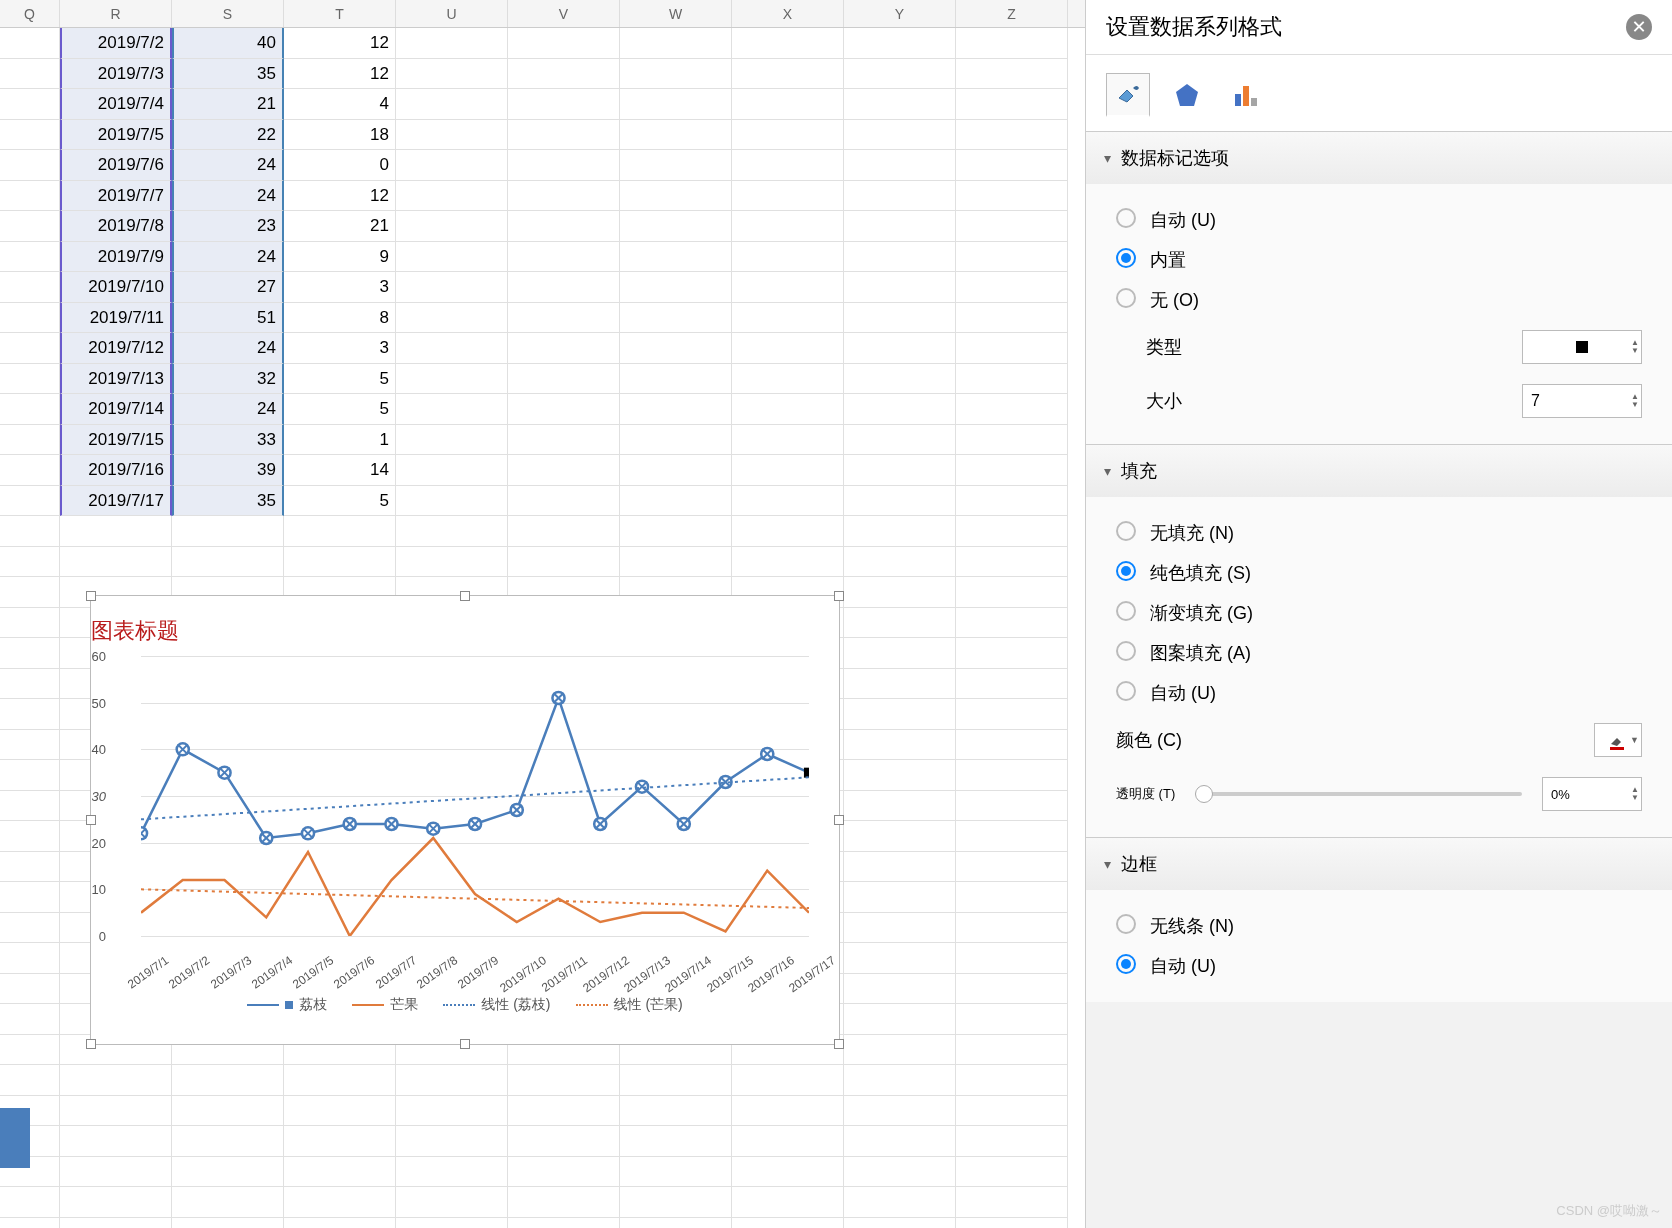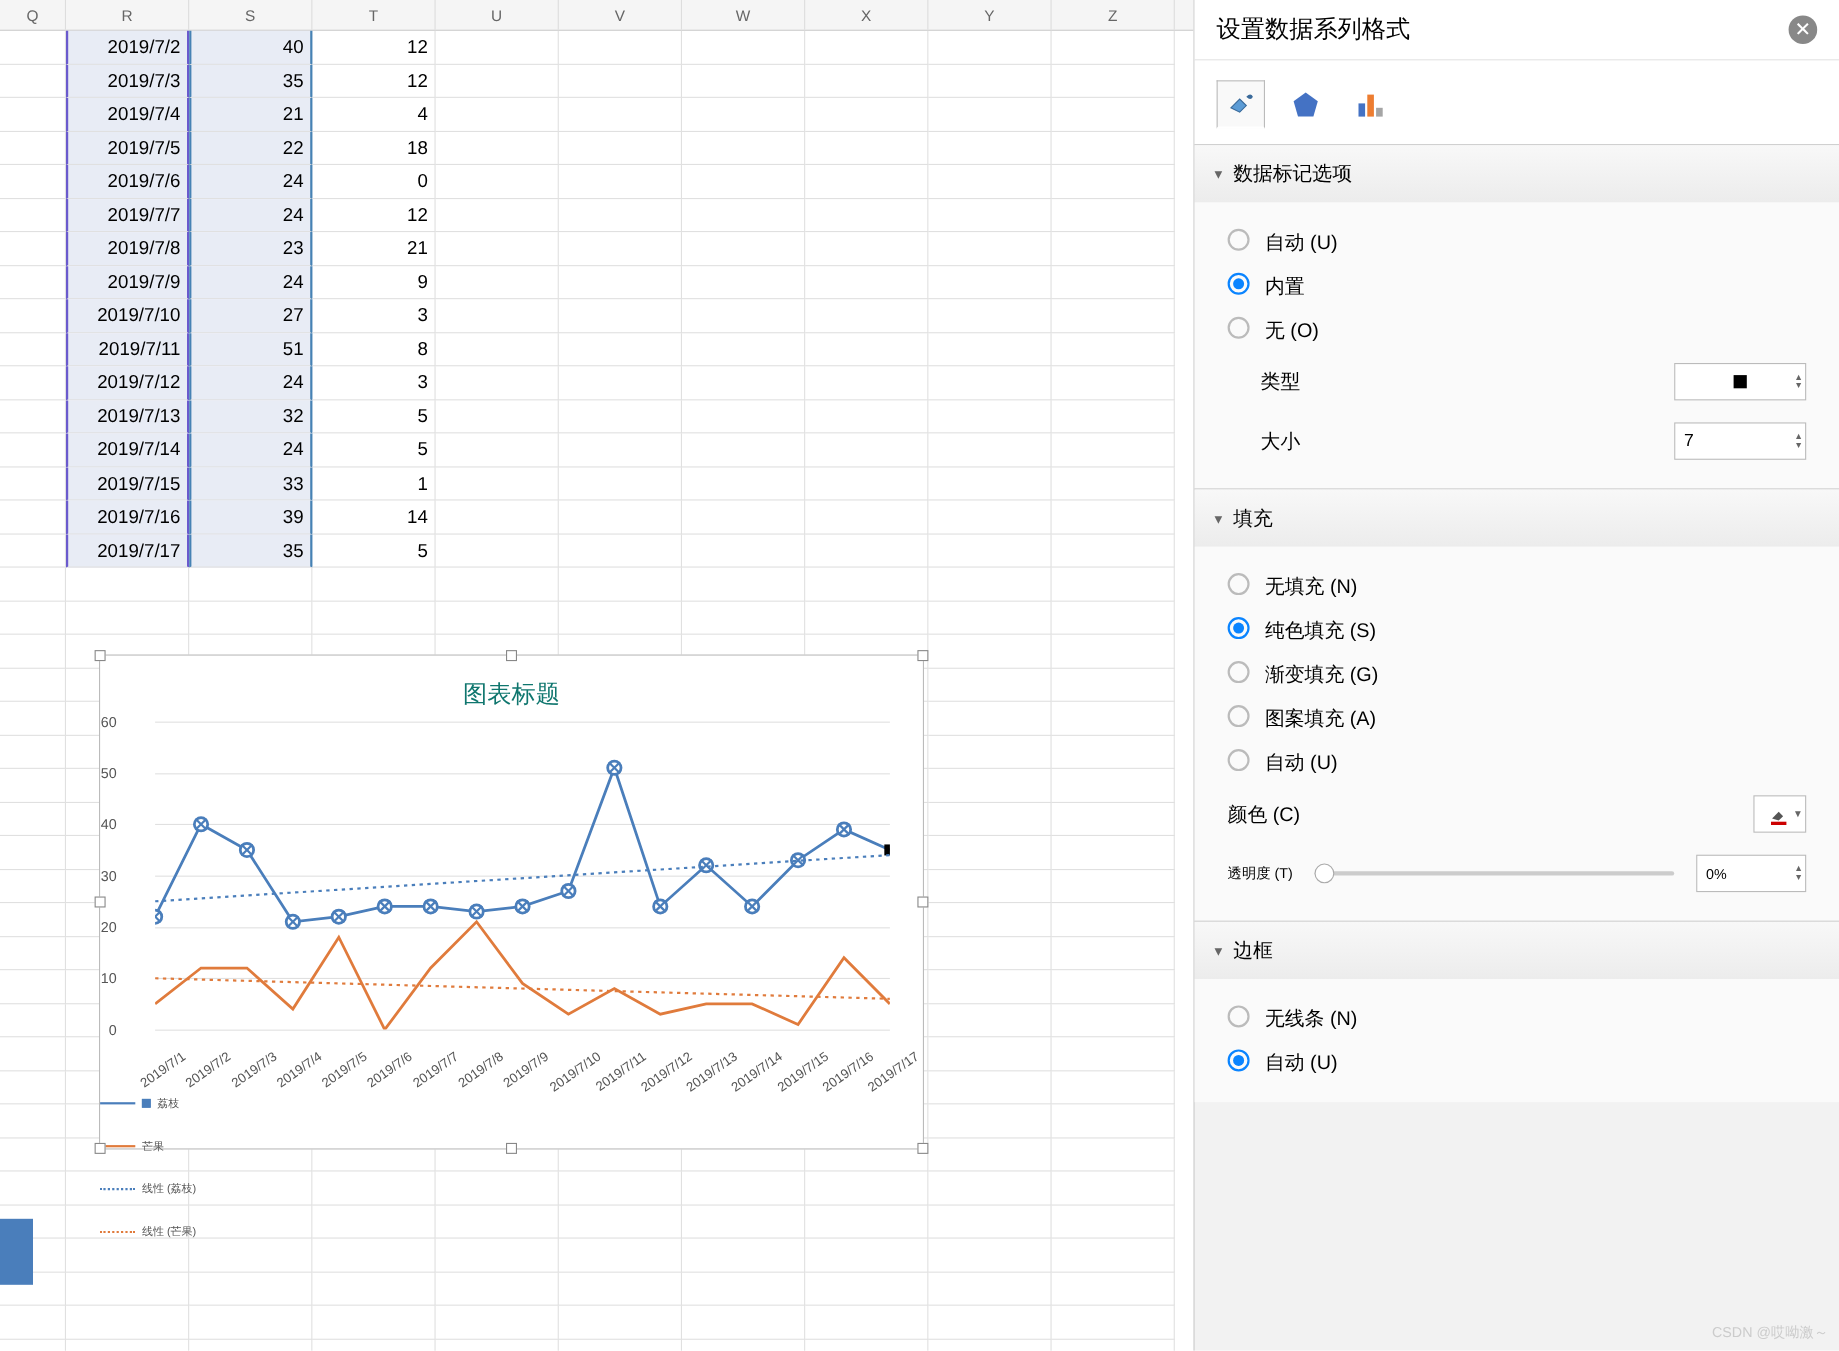--- a/index.html
+++ b/index.html
@@ -17,30 +17,30 @@
 .sel-r { background: #e8ecf5; border-left: 2px solid #6a5acd; border-right: 2px solid #6a5acd; }
 .sel-s { background: #e8ecf5; border-left: 2px solid #4682b4; border-right: 2px solid #4682b4; }
 
 .chart-box { position: absolute; left: 90px; top: 595px; width: 750px; height: 450px; border: 1.5px solid #bbb; background: #fff; }
 .handle { position: absolute; width: 10px; height: 10px; background: #fff; border: 1px solid #888; }
 .h-tl { top: -5px; left: -5px; } .h-tr { top: -5px; right: -5px; }
 .h-bl { bottom: -5px; left: -5px; } .h-br { bottom: -5px; right: -5px; }
 .h-tm { top: -5px; left: 50%; margin-left: -5px; } .h-bm { bottom: -5px; left: 50%; margin-left: -5px; }
 .h-ml { left: -5px; top: 50%; margin-top: -5px; } .h-mr { right: -5px; top: 50%; margin-top: -5px; }
 
-.chart-title { text-align: center; font-size: 22px; color: #0f766e; padding: 20px 0 10px; }
+.chart-title { text-align: left; font-size: 22px; color: #b91c1c; padding: 20px 0 10px; }
 .plot { position: relative; margin: 0 30px 0 50px; height: 280px; }
 .y-axis { position: absolute; left: -35px; top: 0; height: 100%; }
 .y-tick { position: absolute; right: 0; font-size: 13px; color: #555; transform: translateY(-50%); }
 .grid-line { position: absolute; left: 0; right: 0; border-top: 1px solid #e0e0e0; }
 .x-axis { position: absolute; bottom: -50px; left: 0; right: 0; height: 50px; }
 .x-tick { position: absolute; font-size: 12px; color: #555; transform: rotate(-35deg) translateX(-30px); transform-origin: right top; white-space: nowrap; }
 svg.lines { position: absolute; left: 0; top: 0; width: 100%; height: 100%; }
 
-.legend { display: flex; justify-content: center; gap: 25px; padding: 60px 0 10px; font-size: 10px; color: #555; flex-direction: column; }
+.legend { display: flex; justify-content: center; gap: 25px; padding: 60px 0 10px; font-size: 14px; color: #555; }
 .leg-item { display: flex; align-items: center; gap: 6px; }
 .leg-line { width: 32px; height: 2px; }
 .leg-mark { width: 8px; height: 8px; background: #4a7ebb; border: 2px solid #4a7ebb; }
 
 .side-panel { position: absolute; right: 0; top: 0; width: 587px; height: 1228px; background: #f2f2f2; border-left: 1px solid #ccc; }
 .panel-header { display: flex; justify-content: space-between; align-items: center; padding: 12px 20px; background: #fff; border-bottom: 1px solid #ddd; }
 .panel-title { font-size: 22px; font-weight: 500; }
 .close-btn { width: 26px; height: 26px; border-radius: 50%; background: #888; color: #fff; text-align: center; line-height: 26px; font-size: 18px; cursor: pointer; }
 
 .tab-icons { display: flex; gap: 15px; padding: 18px 20px 14px; background: #fff; }
@@ -579,21 +579,21 @@
     <div class="handle h-bl"></div>
     <div class="handle h-bm"></div>
     <div class="handle h-br"></div>
     <div class="chart-title">图表标题</div>
     <div class="plot" id="plot">
         <div class="grid-line" style="top: 280px;"></div>
         <div class="y-axis">
           <div class="y-tick" style="top: 280px;">0</div>
           <div class="y-tick" style="top: 233.333px;">10</div>
           <div class="y-tick" style="top: 186.667px;">20</div>
-          <div class="y-tick" style="top: 140px;">30</div>
+          <div class="y-tick" style="top: 140px; font-style: italic;">30</div>
           <div class="y-tick" style="top: 93.3333px;">40</div>
           <div class="y-tick" style="top: 46.6667px;">50</div>
           <div class="y-tick" style="top: 0px;">60</div>
         </div>
         <div class="grid-line" style="top: 233.333px;"></div>
         <div class="grid-line" style="top: 186.667px;"></div>
         <div class="grid-line" style="top: 140px;"></div>
         <div class="grid-line" style="top: 93.3333px;"></div>
         <div class="grid-line" style="top: 46.6667px;"></div>
         <div class="grid-line" style="top: 0px;"></div>

